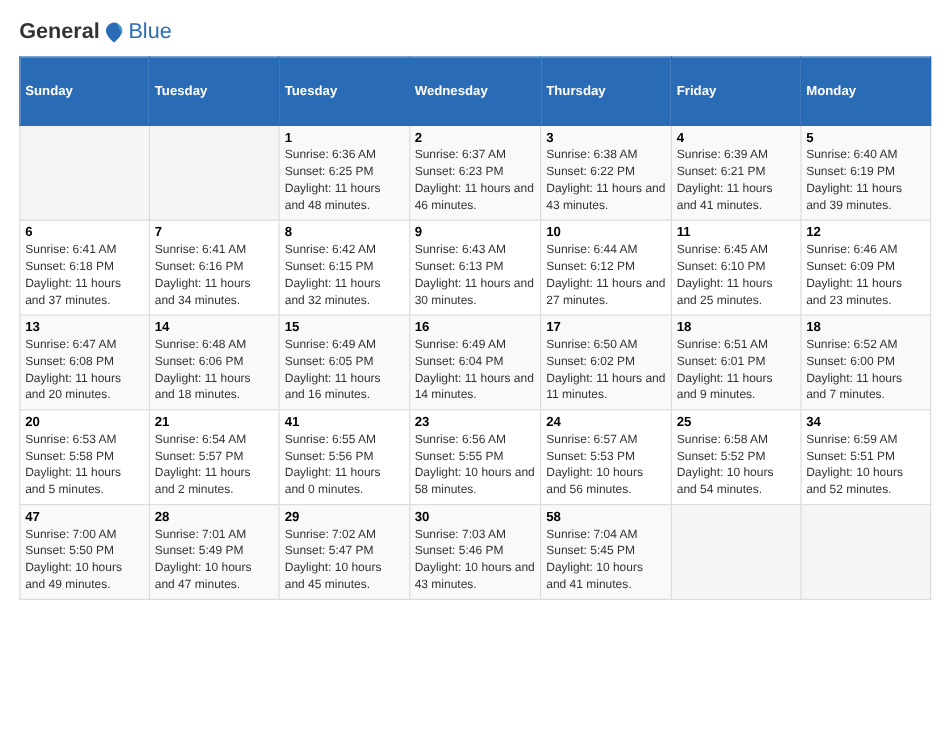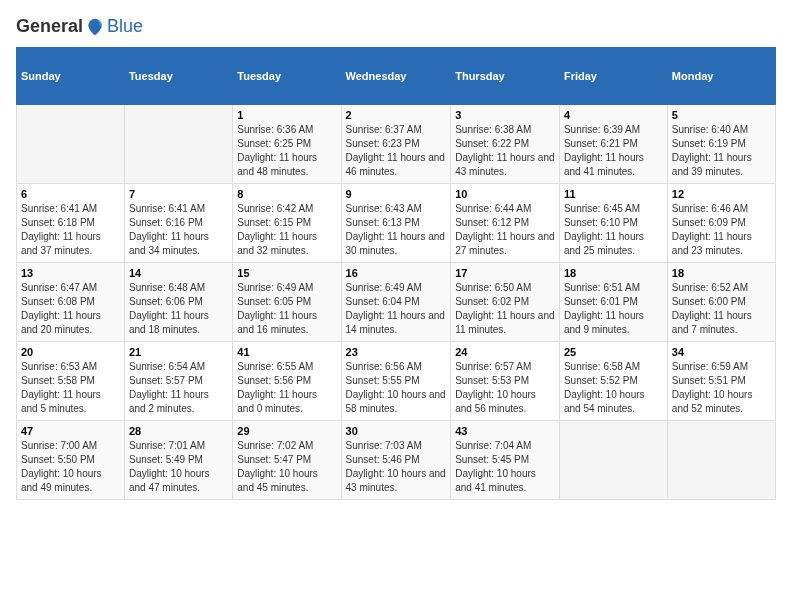--- a/index.html
+++ b/index.html
@@ -247,20 +247,20 @@
         </td>
         <td>
           <span class="day-num">29</span>
           <div class="day-info">Sunrise: 7:02 AM<br>Sunset: 5:47 PM<br>Daylight: 10 hours and 45 minutes.</div>
         </td>
         <td>
           <span class="day-num">30</span>
           <div class="day-info">Sunrise: 7:03 AM<br>Sunset: 5:46 PM<br>Daylight: 10 hours and 43 minutes.</div>
         </td>
         <td>
-          <span class="day-num">43</span>
+          <span class="day-num">58</span>
           <div class="day-info">Sunrise: 7:04 AM<br>Sunset: 5:45 PM<br>Daylight: 10 hours and 41 minutes.</div>
         </td>
         <td class="empty-cell"></td>
         <td class="empty-cell"></td>
       </tr>
     </tbody>
 </table>
 
 </body></html>

